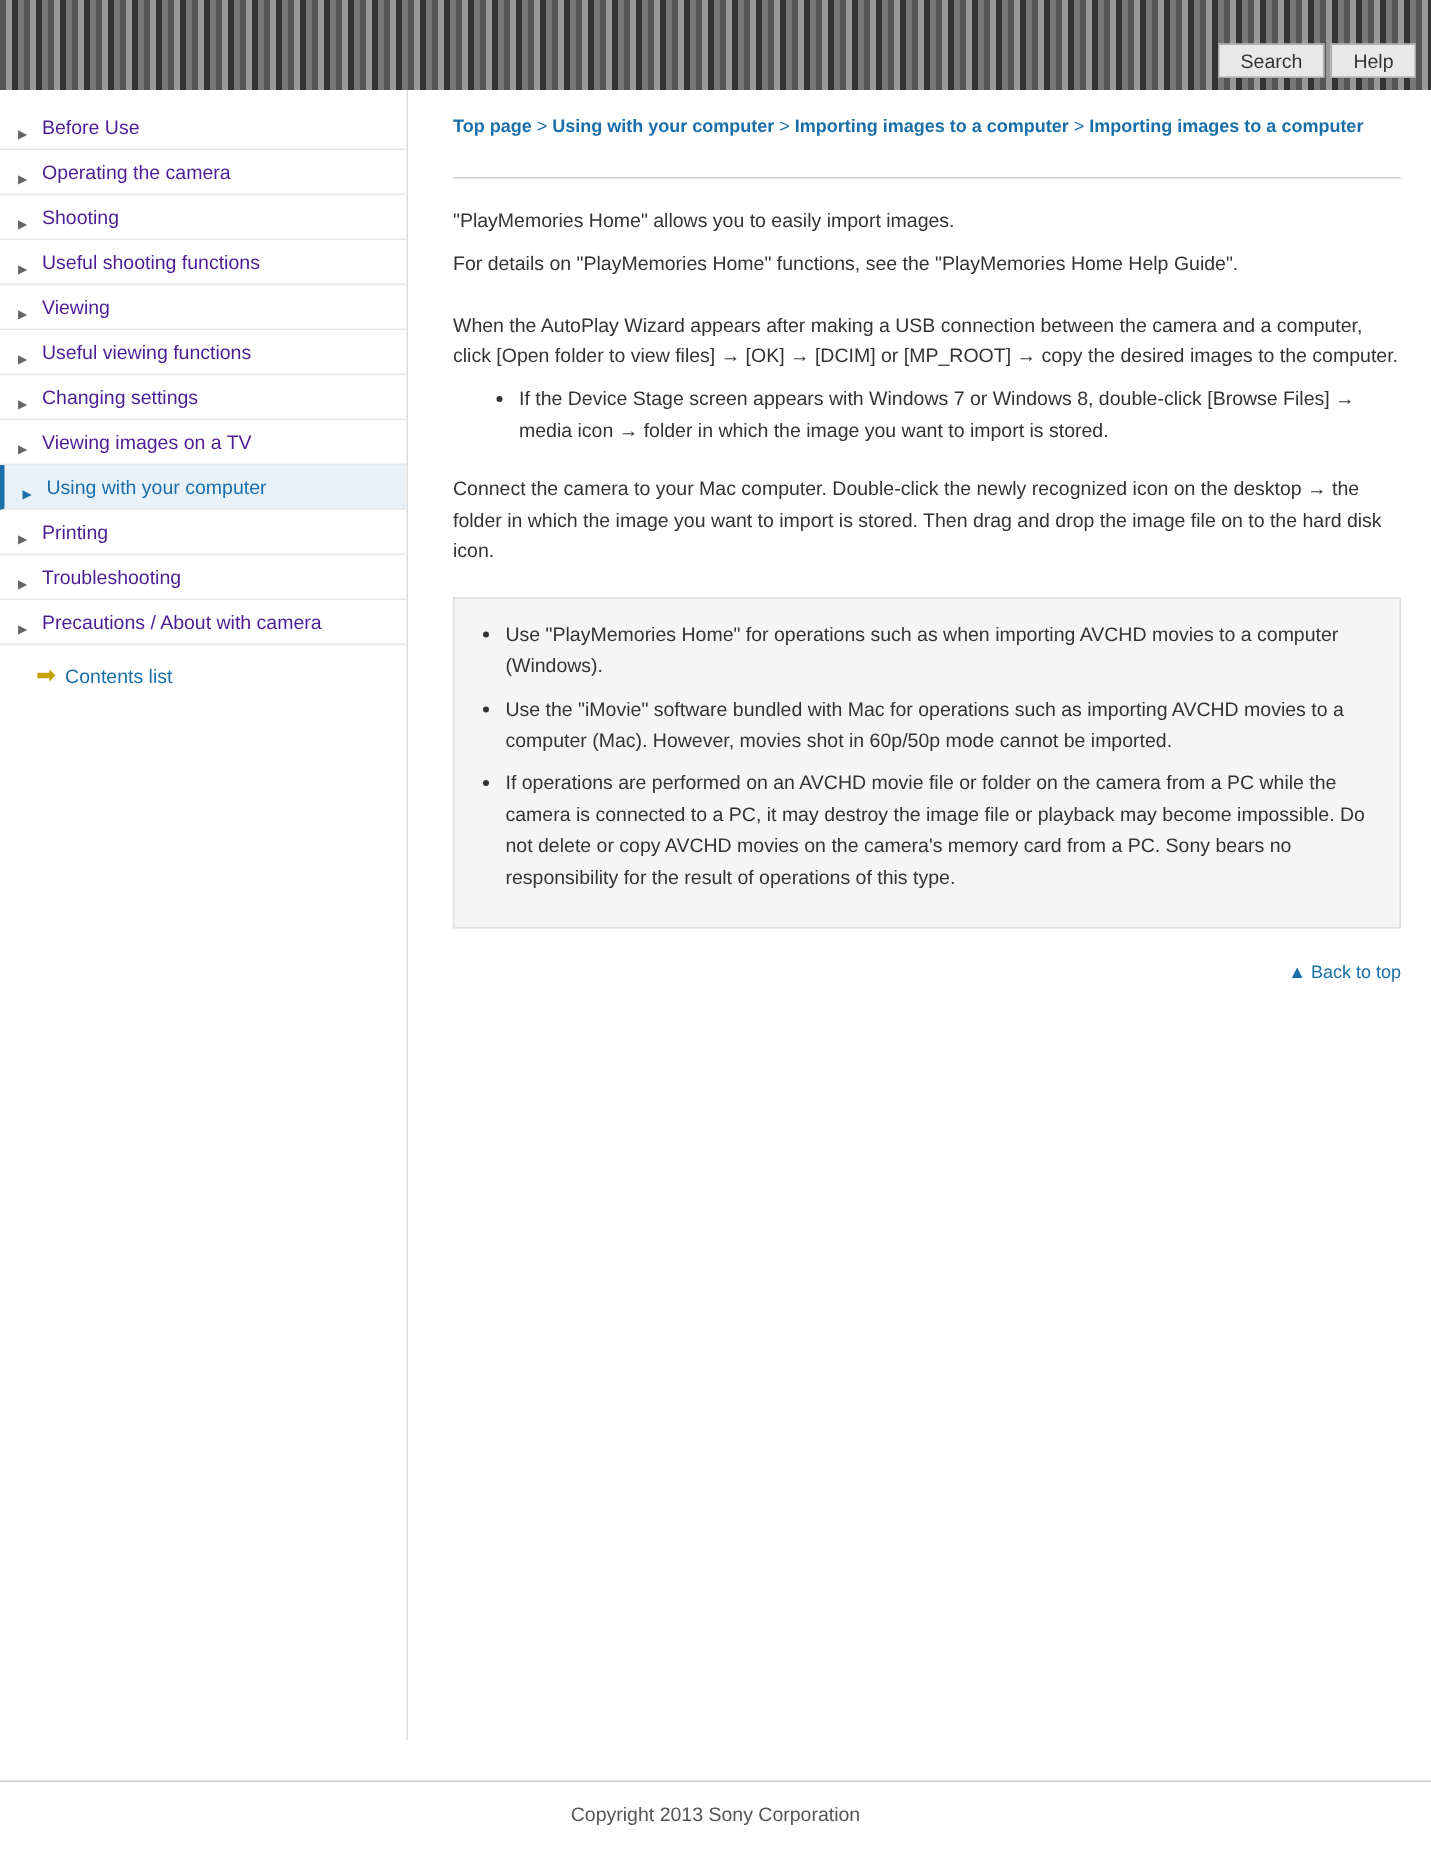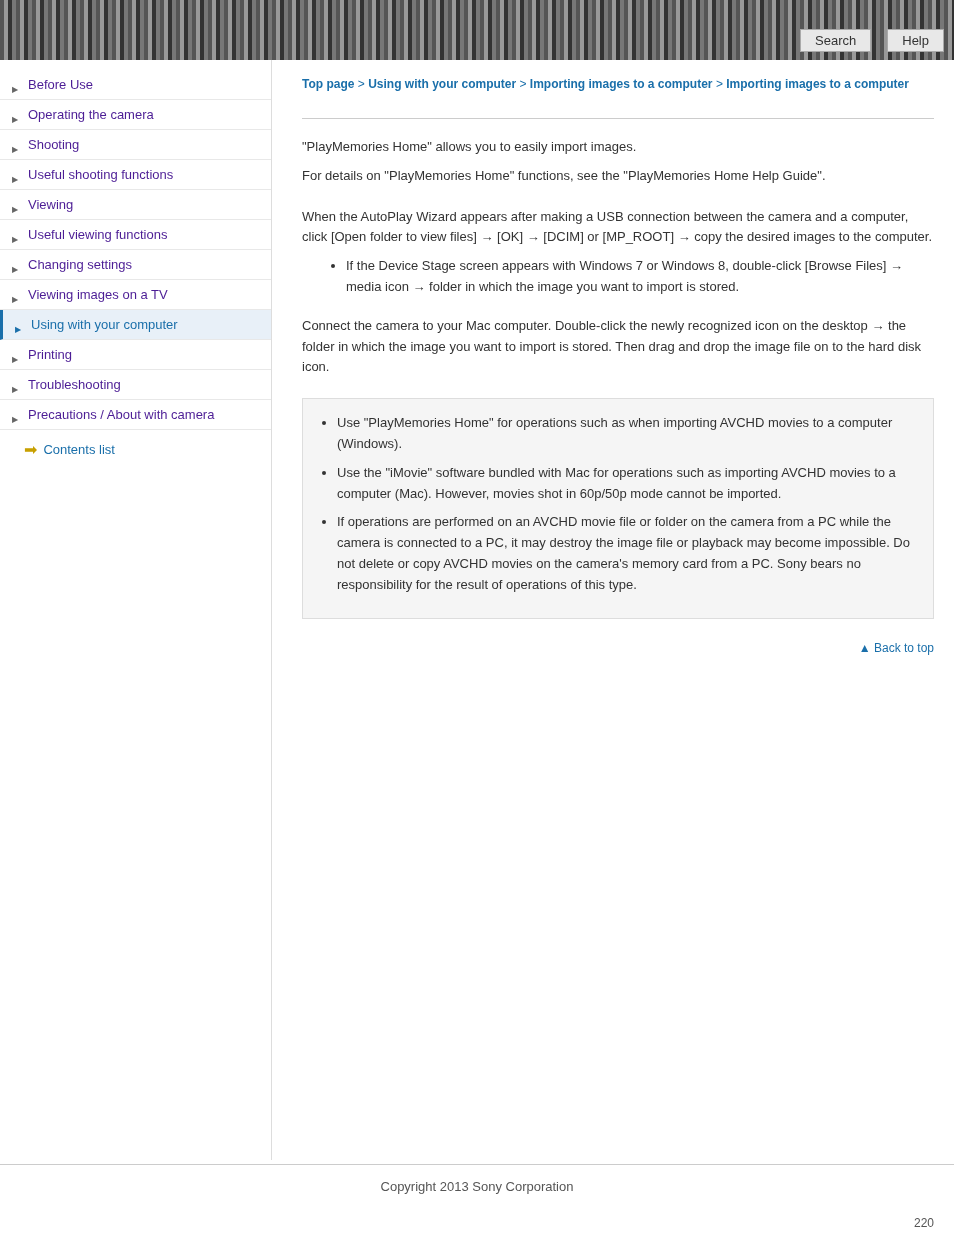--- a/index.html
+++ b/index.html
@@ -23,21 +23,21 @@
       );
       height: 60px;
       display: flex;
       align-items: flex-end;
       justify-content: flex-end;
       padding-bottom: 8px;
       padding-right: 10px;
     }
     .header-buttons {
       display: flex;
-      gap: 16px;
+      gap: 4px;
     }
     .header-btn {
       background: #e8e8e8;
       border: 1px solid #aaa;
       padding: 3px 14px;
       font-size: 13px;
       cursor: pointer;
       color: #333;
     }
 
@@ -182,21 +182,21 @@
       text-align: center;
     }
 
     
     .footer {
       border-top: 1px solid #ccc;
       padding: 14px 0;
       text-align: center;
       font-size: 13px;
       color: #555;
-      margin-top: 4px;
+      margin-top: 27px;
     }
 
     
     .page-number {
       text-align: right;
       padding: 8px 20px 4px 0;
       font-size: 12px;
       color: #555;
     }
 

